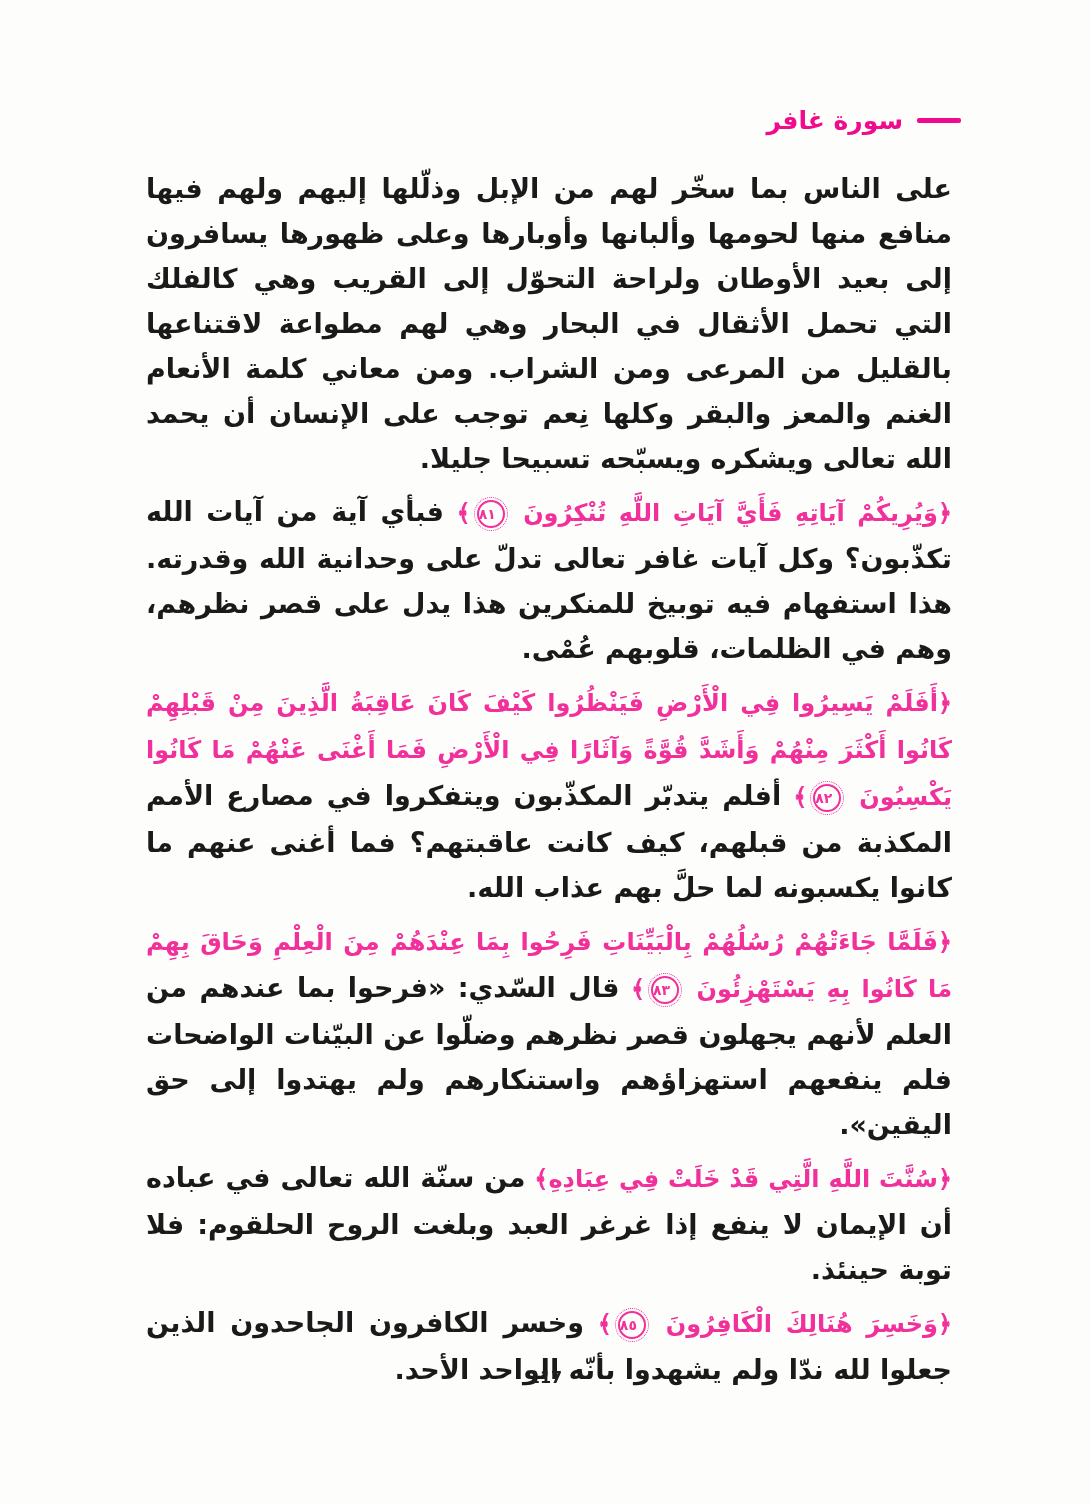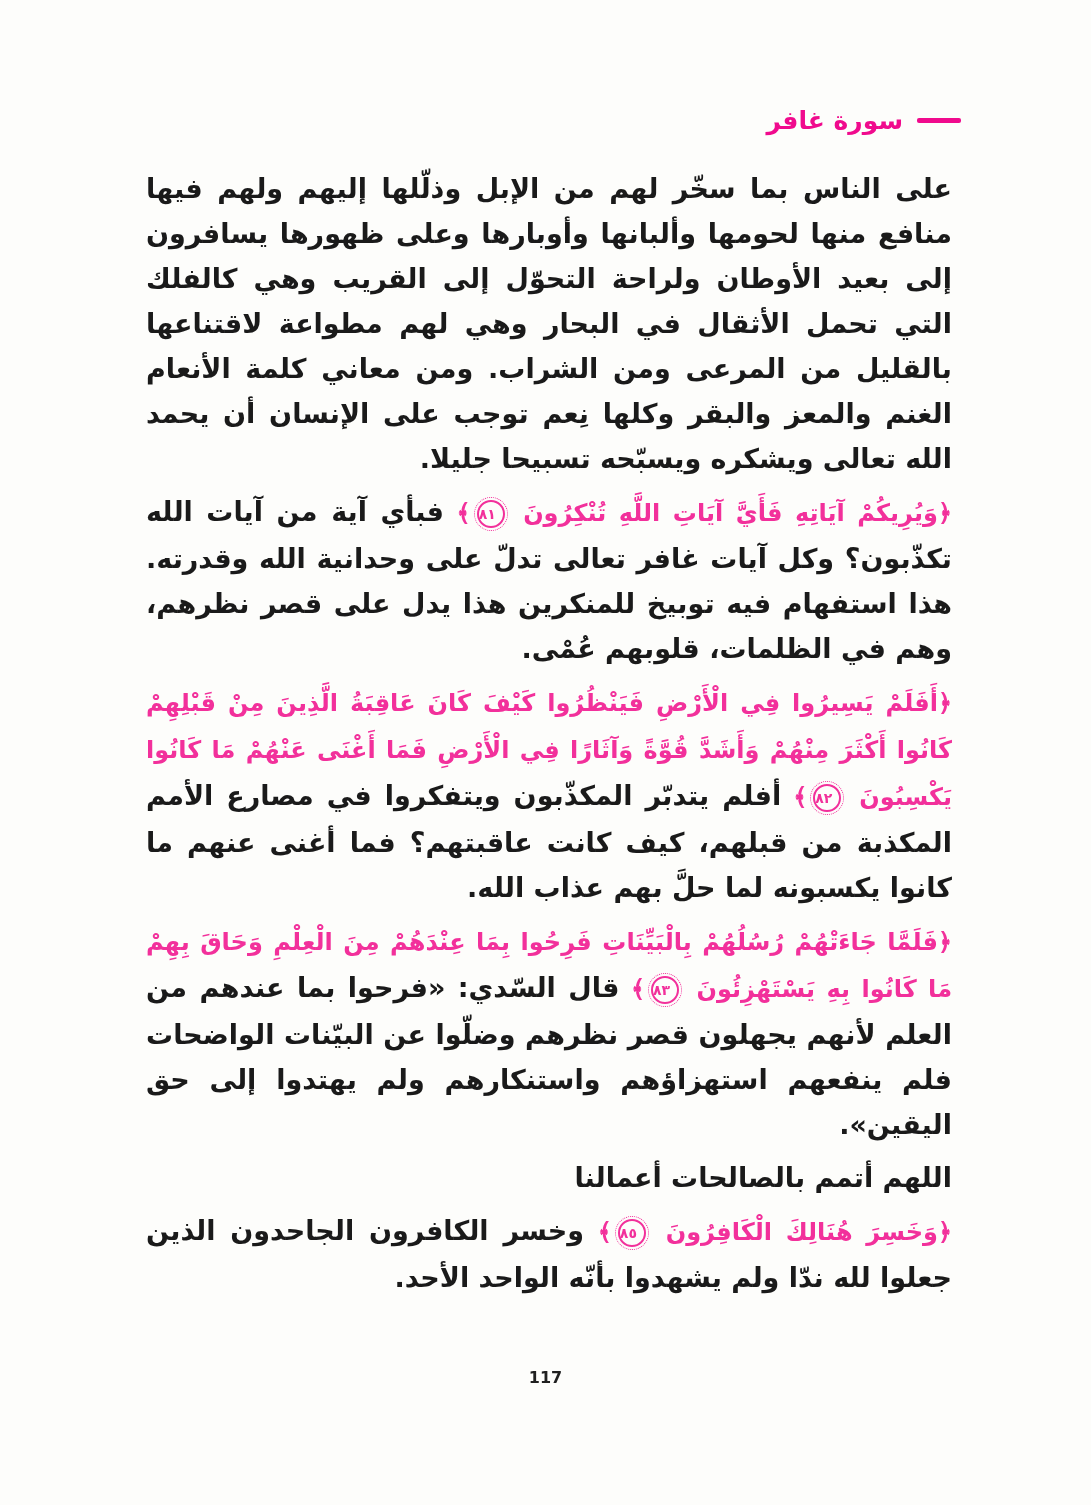--- a/index.html
+++ b/index.html
@@ -65,21 +65,21 @@
   <header class="page-header">
     <span class="header-rule"></span>
     <span class="header-title">سورة غافر</span>
   </header>
 
   <main class="content" id="content">
       <p class="para"><span class="seg-text">على الناس بما سخّر لهم من الإبل وذلّلها إليهم ولهم فيها منافع منها لحومها وألبانها وأوبارها وعلى ظهورها يسافرون إلى بعيد الأوطان ولراحة التحوّل إلى القريب وهي كالفلك التي تحمل الأثقال في البحار وهي لهم مطواعة لاقتناعها بالقليل من المرعى ومن الشراب. ومن معاني كلمة الأنعام الغنم والمعز والبقر وكلها نِعم توجب على الإنسان أن يحمد الله تعالى ويشكره ويسبّحه تسبيحا جليلا.</span></p>
       <p class="para"><span class="seg-quran">﴿وَيُرِيكُمْ آيَاتِهِ فَأَيَّ آيَاتِ اللَّهِ تُنْكِرُونَ </span><span class="seg-ayah">٨١</span><span class="seg-quran">﴾ </span><span class="seg-text">فبأي آية من آيات الله تكذّبون؟ وكل آيات غافر تعالى تدلّ على وحدانية الله وقدرته. هذا استفهام فيه توبيخ للمنكرين هذا يدل على قصر نظرهم، وهم في الظلمات، قلوبهم عُمْى.</span></p>
       <p class="para"><span class="seg-quran">﴿أَفَلَمْ يَسِيرُوا فِي الْأَرْضِ فَيَنْظُرُوا كَيْفَ كَانَ عَاقِبَةُ الَّذِينَ مِنْ قَبْلِهِمْ كَانُوا أَكْثَرَ مِنْهُمْ وَأَشَدَّ قُوَّةً وَآثَارًا فِي الْأَرْضِ فَمَا أَغْنَى عَنْهُمْ مَا كَانُوا يَكْسِبُونَ </span><span class="seg-ayah">٨٢</span><span class="seg-quran">﴾ </span><span class="seg-text">أفلم يتدبّر المكذّبون ويتفكروا في مصارع الأمم المكذبة من قبلهم، كيف كانت عاقبتهم؟ فما أغنى عنهم ما كانوا يكسبونه لما حلَّ بهم عذاب الله.</span></p>
       <p class="para"><span class="seg-quran">﴿فَلَمَّا جَاءَتْهُمْ رُسُلُهُمْ بِالْبَيِّنَاتِ فَرِحُوا بِمَا عِنْدَهُمْ مِنَ الْعِلْمِ وَحَاقَ بِهِمْ مَا كَانُوا بِهِ يَسْتَهْزِئُونَ </span><span class="seg-ayah">٨٣</span><span class="seg-quran">﴾ </span><span class="seg-text">قال السّدي: «فرحوا بما عندهم من العلم لأنهم يجهلون قصر نظرهم وضلّوا عن البيّنات الواضحات فلم ينفعهم استهزاؤهم واستنكارهم ولم يهتدوا إلى حق اليقين».</span></p>
-      <p class="para"><span class="seg-text">اللهم أتمم بالصالحات أعمالنا</span></p>
+      <p class="para"><span class="seg-quran">﴿سُنَّتَ اللَّهِ الَّتِي قَدْ خَلَتْ فِي عِبَادِهِ﴾ </span><span class="seg-text">من سنّة الله تعالى في عباده أن الإيمان لا ينفع إذا غرغر العبد وبلغت الروح الحلقوم: فلا توبة حينئذ.</span></p>
       <p class="para"><span class="seg-quran">﴿وَخَسِرَ هُنَالِكَ الْكَافِرُونَ </span><span class="seg-ayah">٨٥</span><span class="seg-quran">﴾ </span><span class="seg-text">وخسر الكافرون الجاحدون الذين جعلوا لله ندّا ولم يشهدوا بأنّه الواحد الأحد.</span></p>
     </main>
 
   <footer class="page-footer">
     <span>117</span>
   </footer>
 
 </div>
 
 </body></html>

